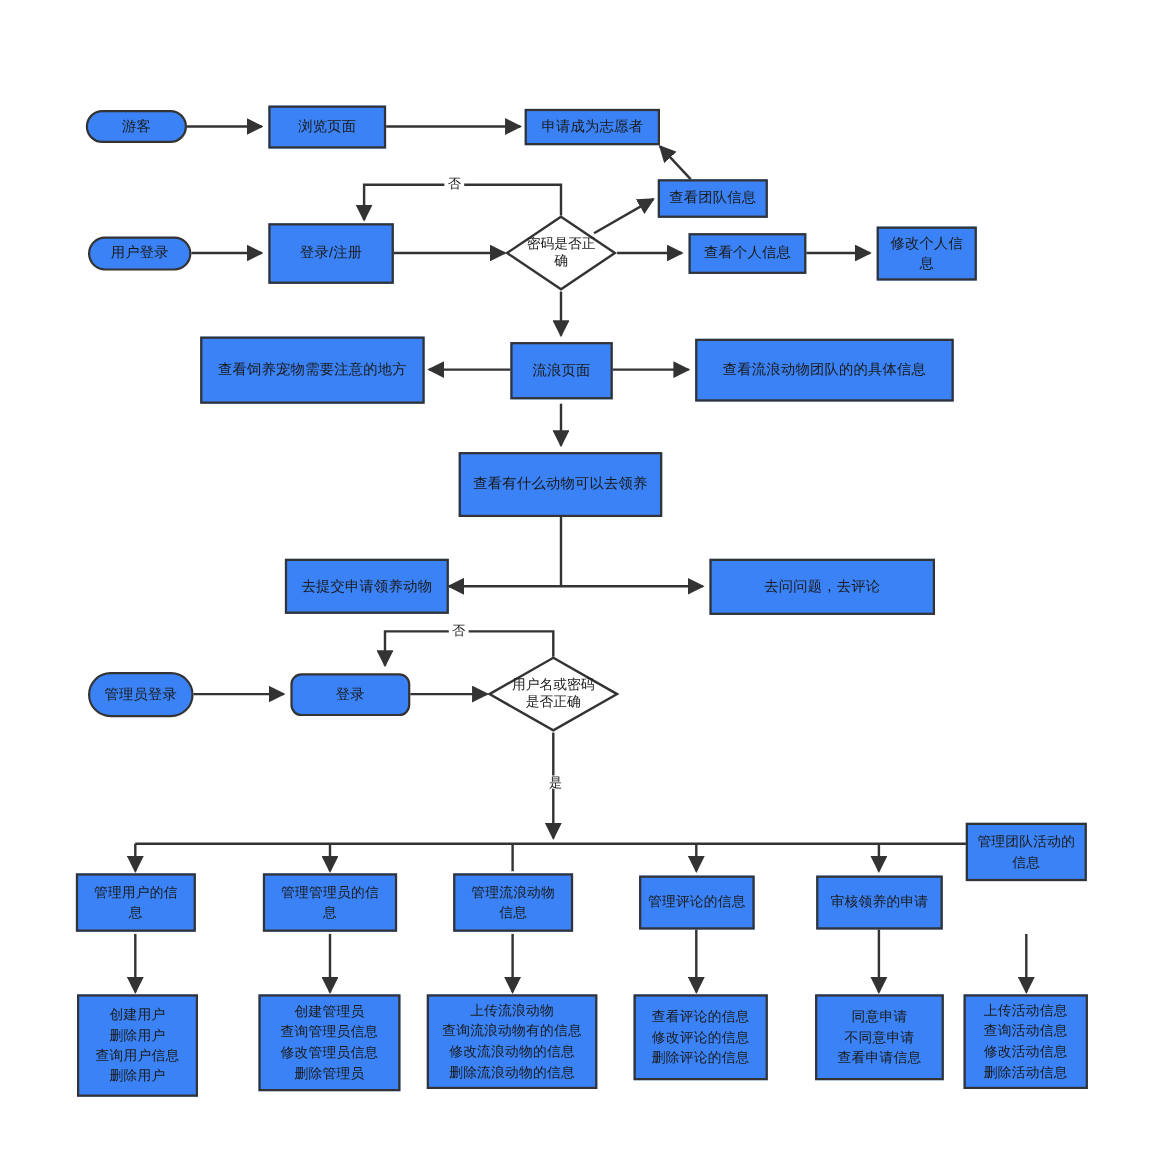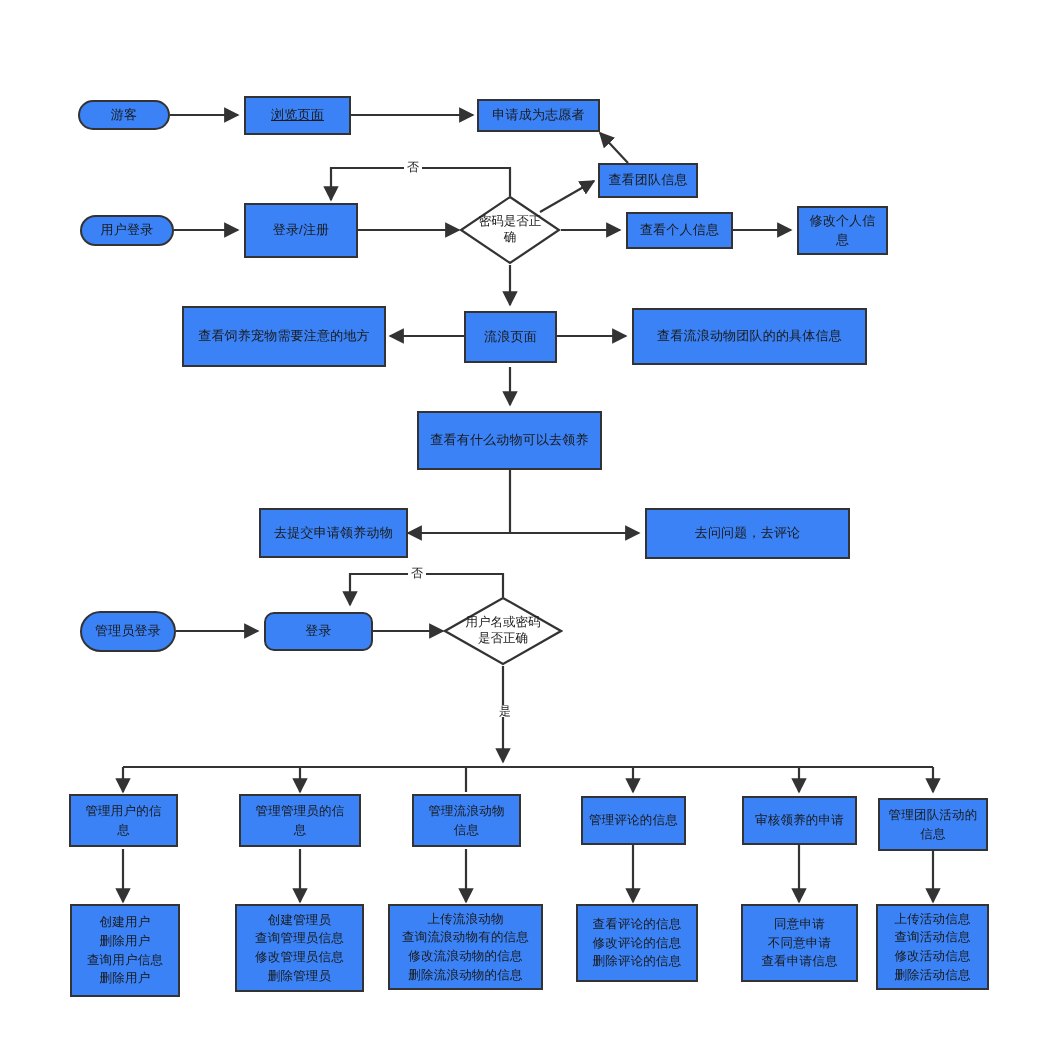--- a/index.html
+++ b/index.html
@@ -134,21 +134,21 @@
       <path d="M 300 849 L 300 902" marker-end="url(#arrow)"></path>
       <path d="M 466 849 L 466 902" marker-end="url(#arrow)"></path>
       <path d="M 633 845 L 633 902" marker-end="url(#arrow)"></path>
       <path d="M 799 845 L 799 902" marker-end="url(#arrow)"></path>
       <path d="M 933 849 L 933 902" marker-end="url(#arrow)"></path>
     </g>
   </svg>
 
   <div class="node stadium" style="left:78px; top:100px; width:92px; height:30px;">游客</div>
 
-  <div class="node rect" style="left:244px; top:96px; width:107px; height:39px;text-decoration:underline;">浏览页面</div>
+  <div class="node rect" style="left:244px; top:96px; width:107px; height:39px;">浏览页面</div>
 
   <div class="node soft" style="left:477px; top:99px; width:123px; height:33px;">申请成为志愿者</div>
 
   <div class="node stadium" style="left:80px; top:215px; width:94px; height:31px;">用户登录</div>
 
   <div class="node rect" style="left:244px; top:203px; width:114px; height:55px;">登录/注册</div>
 
   <div class="diamond" style="left:459px; top:195px; width:102px; height:70px;">
     <svg width="102" height="70" viewBox="0 0 102 70">
       <polygon points="51,2 100,35 51,68 2,35" fill="#ffffff" stroke="#333333" stroke-width="2.2"></polygon>
@@ -194,21 +194,21 @@
   <div class="node rect multiline" style="left:239px; top:794px; width:122px; height:53px;">管理管理员的信
 息</div>
 
   <div class="node rect multiline" style="left:412px; top:794px; width:109px; height:53px;">管理流浪动物
 信息</div>
 
   <div class="node rect multiline" style="left:581px; top:796px; width:105px; height:49px;">管理评论的信息</div>
 
   <div class="node rect multiline" style="left:742px; top:796px; width:115px; height:49px;">审核领养的申请</div>
 
-  <div class="node rect multiline" style="left:878px; top:798px; width:110px; height:53px;">管理团队活动的
+  <div class="node rect multiline" style="left:878px; top:748px; width:110px; height:53px;">管理团队活动的
 信息</div>
 
   <div class="node rect multiline" style="left:70px; top:904px; width:110px; height:93px;">创建用户
 删除用户
 查询用户信息
 删除用户</div>
 
   <div class="node rect multiline" style="left:235px; top:904px; width:129px; height:88px;">创建管理员
 查询管理员信息
 修改管理员信息

